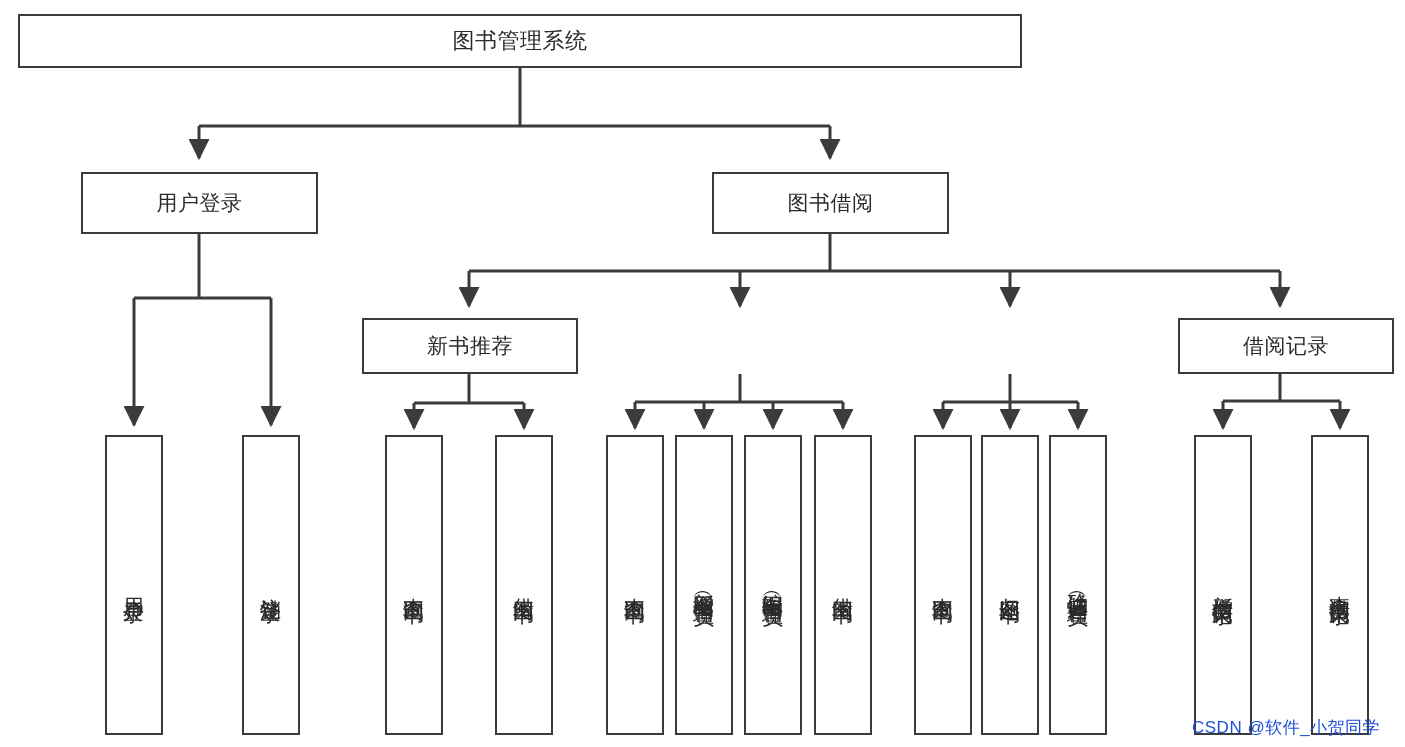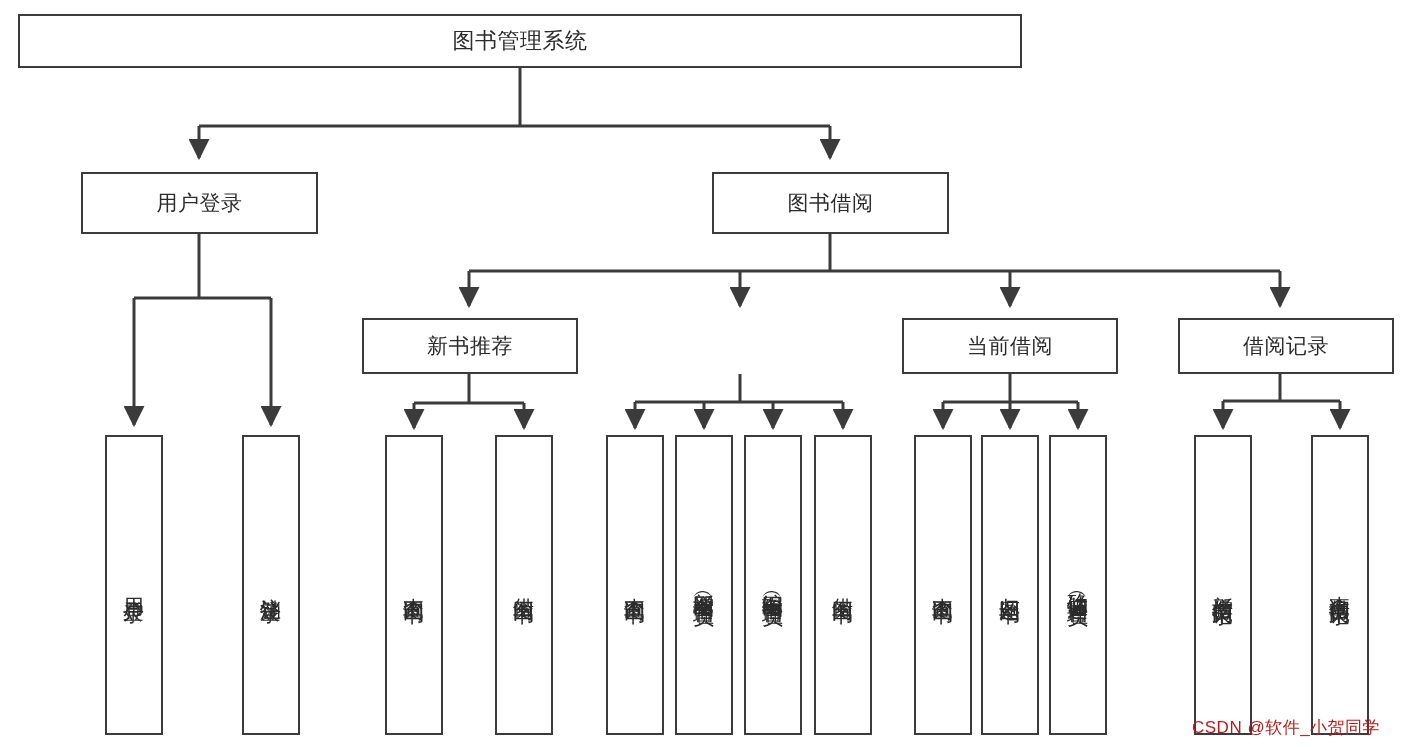--- a/index.html
+++ b/index.html
@@ -56,21 +56,21 @@
     writing-mode: vertical-rl;
     text-orientation: upright;
     font-size: 21px;
     letter-spacing: 2px;
     line-height: 1;
     white-space: nowrap;
   }
   .watermark {
     position: absolute;
     font-size: 17px;
-    color: #b91c1c;
+    color: #1d4ed8;
     white-space: nowrap;
     letter-spacing: 0.5px;
   }
 </style>
 </head>
 <body>
 
 <div id="canvas">
 
   <svg class="wires" viewBox="0 0 1405 747" xmlns="http://www.w3.org/2000/svg">
@@ -133,23 +133,20 @@
 
   <div class="node horiz" style="left:712px; top:172px; width:237px; height:62px;">
     <span class="lbl">图书借阅</span>
   </div>
 
   <div class="node horiz" style="left:362px; top:318px; width:216px; height:56px;">
     <span class="lbl">新书推荐</span>
   </div>
 
 
-  <div class="node horiz" style="left:902px; top:318px; width:216px; height:56px;">
-    <span class="lbl">当前借阅</span>
-  </div>
 
   <div class="node horiz" style="left:1172px; top:318px; width:216px; height:56px;margin-left:6px;">
     <span class="lbl">借阅记录</span>
   </div>
 
   <div class="node vert" style="left:105px; top:435px; width:58px; height:300px;">
     <span class="lbl">用户登录</span>
   </div>
 
   <div class="node vert" style="left:242px; top:435px; width:58px; height:300px;">

